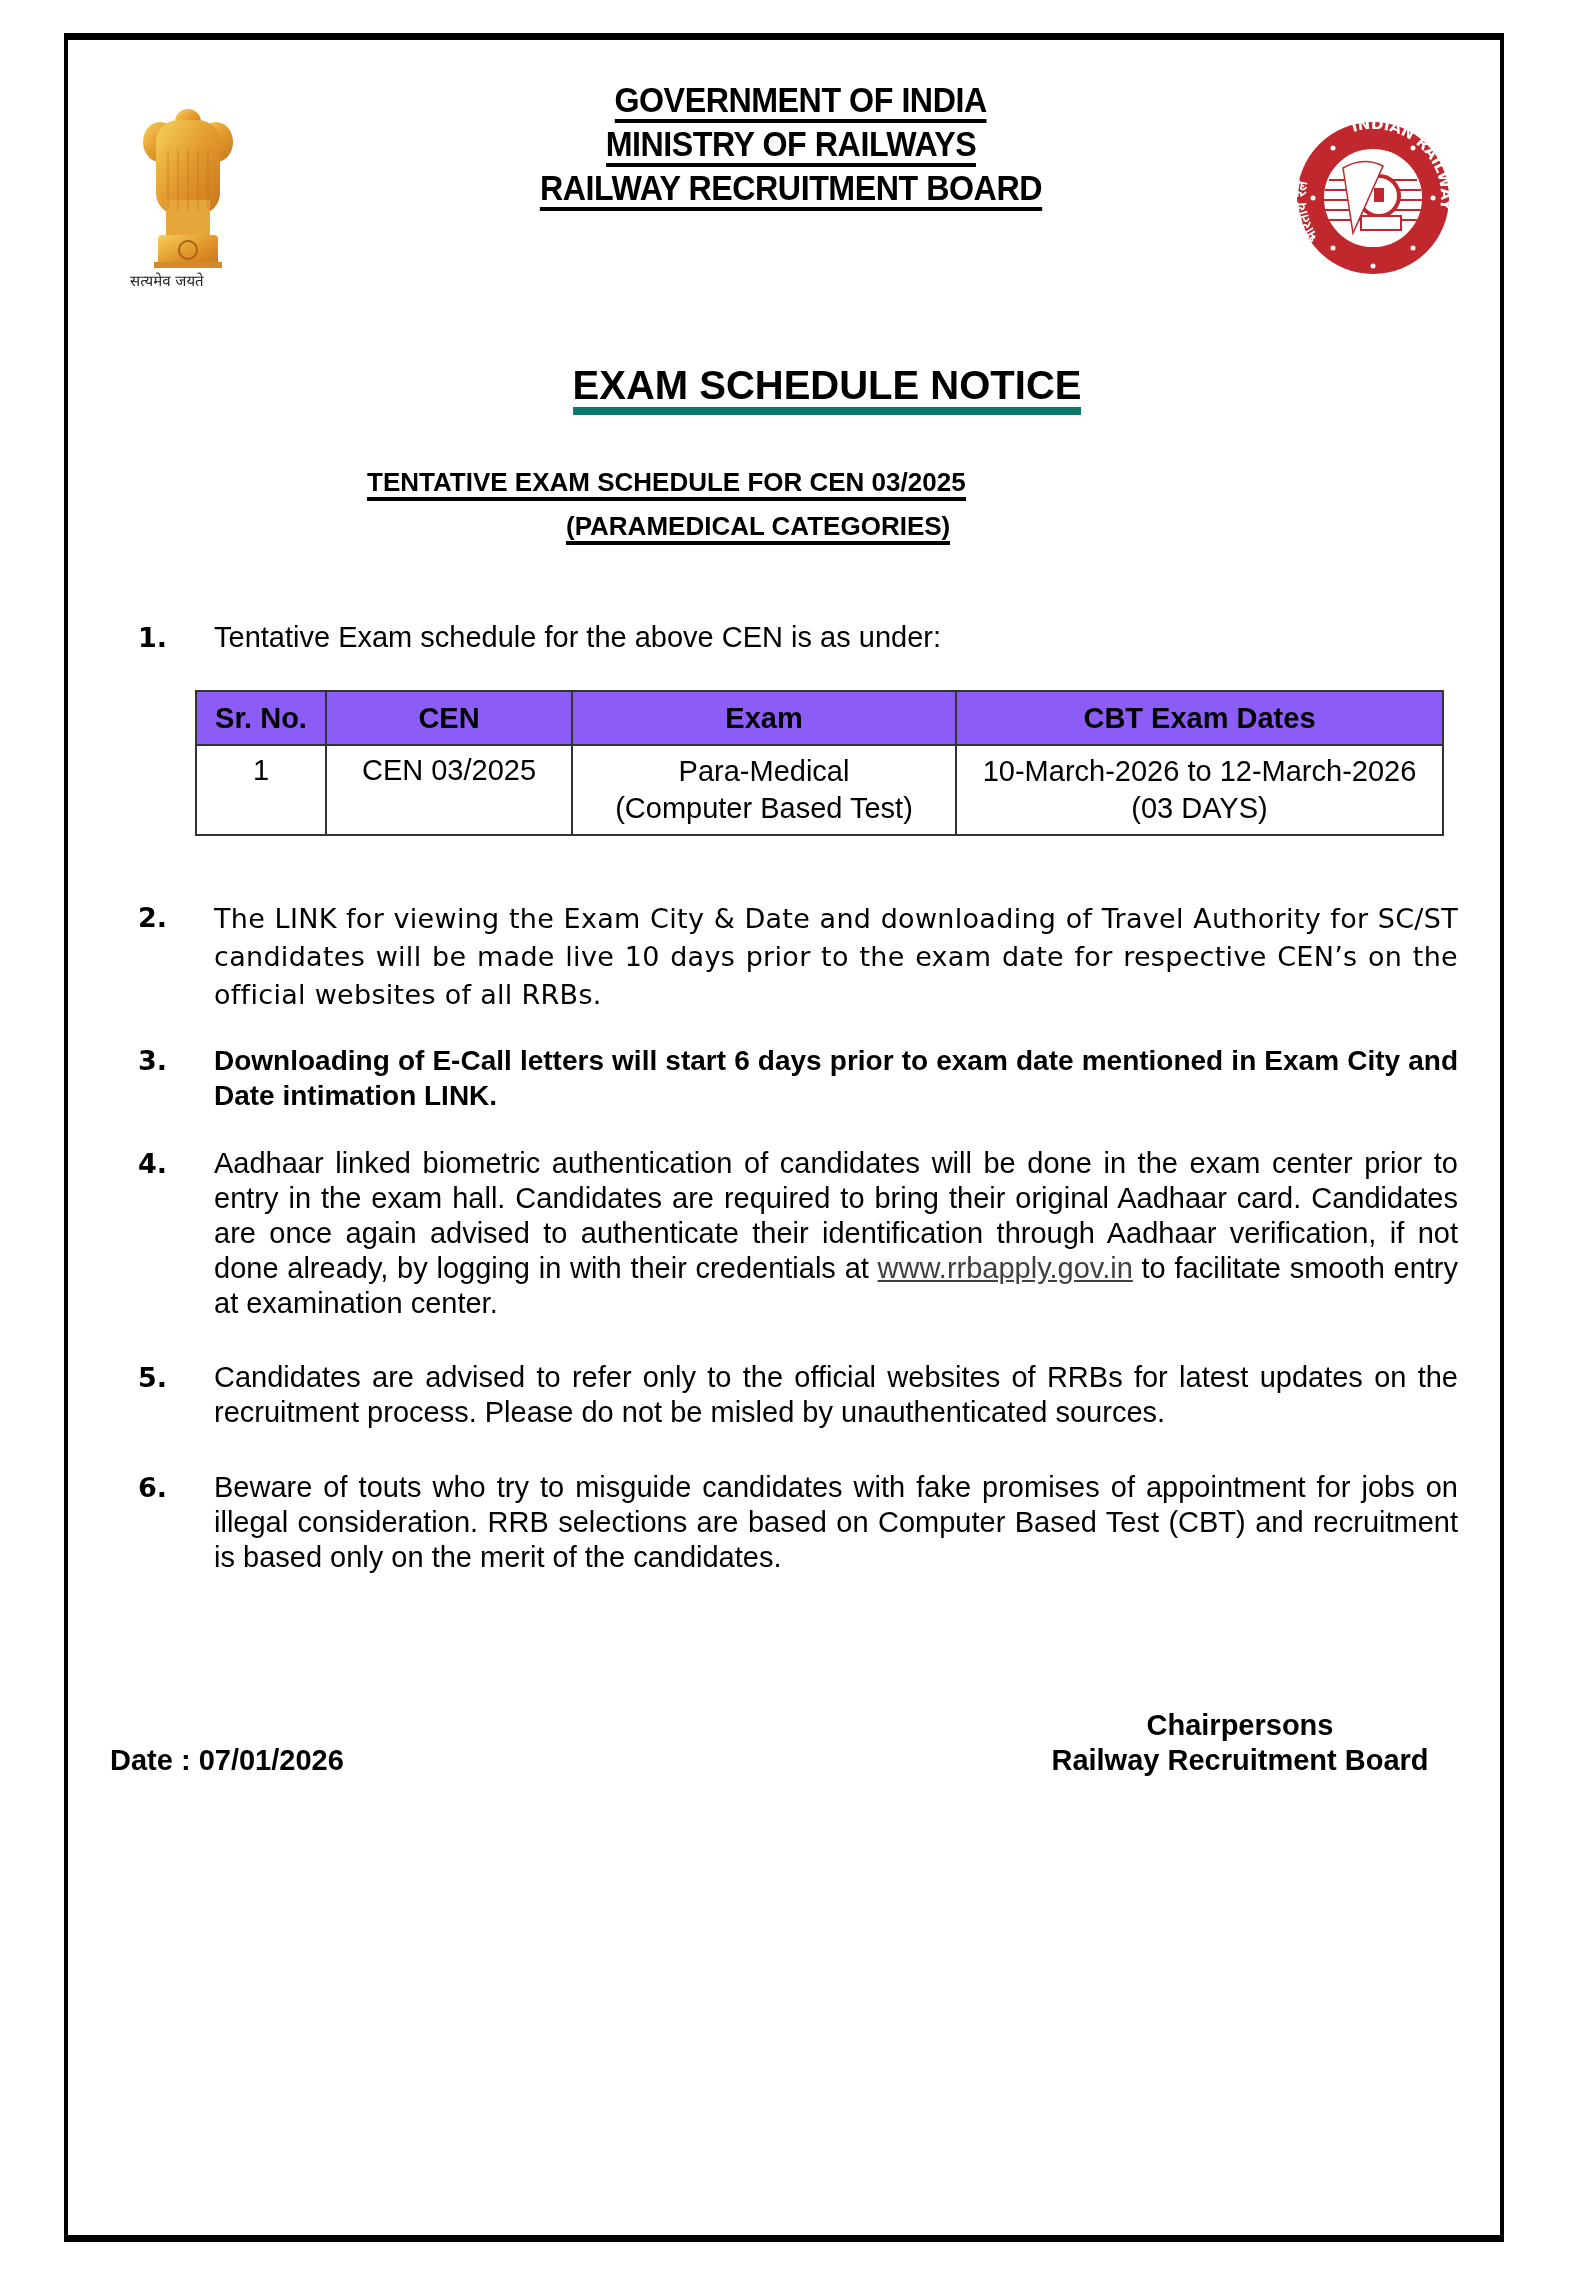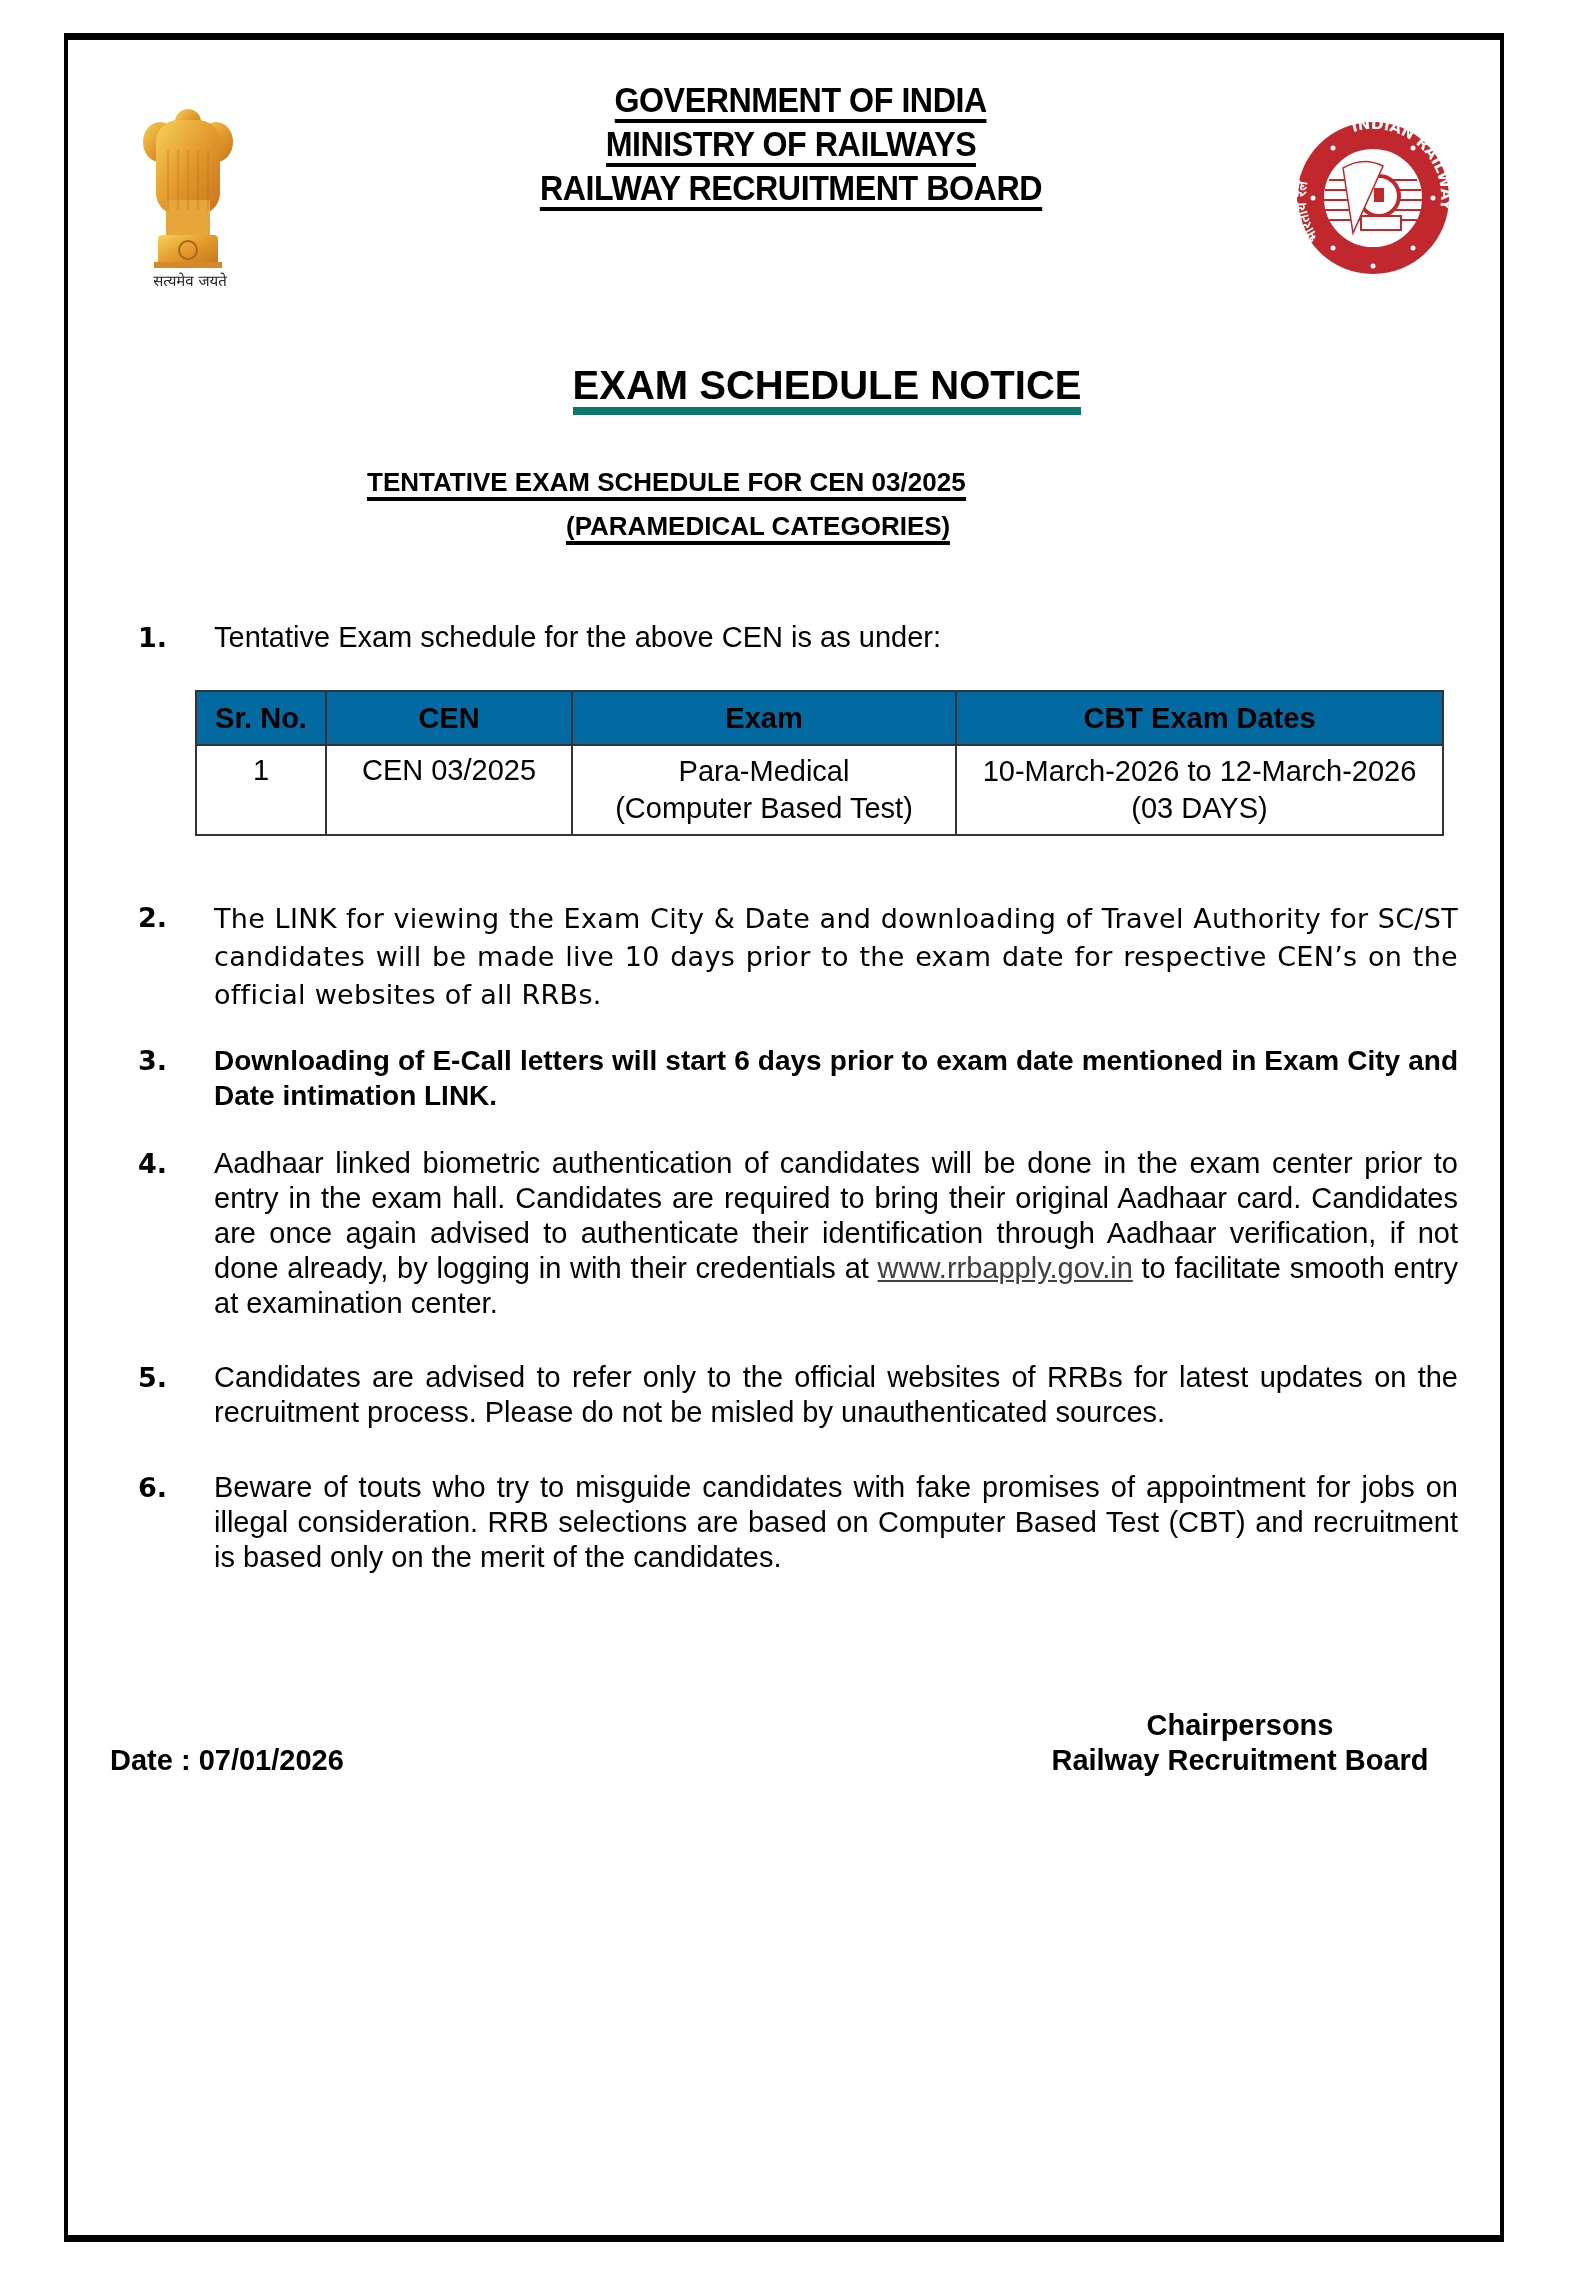--- a/index.html
+++ b/index.html
@@ -19,21 +19,21 @@
   .sub span { border-bottom:4px solid #000; }
   .item { position:absolute; left:138px; width:1320px; font-size:29px; line-height:35px; }
   .item .num { position:absolute; left:0; top:0; font-weight:bold; font-family:"DejaVu Sans", sans-serif; font-size:27px; }
   .item .txt { margin-left:76px; text-align:justify; text-align-last:left; }
   .item.boldv .txt { font-family:"DejaVu Sans", sans-serif; font-weight:normal; font-size:27px; line-height:38px; letter-spacing:0.3px; }
   .item.boldl .txt { font-weight:bold; font-size:28px; line-height:35px; }
   .link { color:#404040; text-decoration:underline; }
   table.sched { position:absolute; left:195px; top:690px; width:1249px; border-collapse:collapse;
                 font-size:29px; }
   table.sched th, table.sched td { border:2px solid #333; text-align:center; padding:0 6px; }
-  table.sched th { background:#0369a1; height:52px; font-weight:bold; }
+  table.sched th { background:#8b5cf6; height:52px; font-weight:bold; }
   table.sched td { height:82px; line-height:37px; vertical-align:middle; }
   .emblem { position:absolute; left:128px; top:100px; width:120px; height:195px; }
   .irlogo { position:absolute; left:1293px; top:118px; width:160px; height:160px; }
   .footer-text { position:absolute; font-weight:bold; font-size:29px; line-height:34px;margin-top:12px; }
 </style>
 </head>
 <body>
 
 <div class="page-border"></div>
 
@@ -55,21 +55,21 @@
     <circle cx="60" cy="150" r="9" fill="none" stroke="#a8621a" stroke-width="2"></circle>
     <rect x="26" y="162" width="68" height="6" fill="#d58a2a"></rect>
     <g stroke="#b86d1e" stroke-width="1" opacity="0.6">
       <line x1="40" y1="50" x2="40" y2="110"></line>
         <line x1="50" y1="50" x2="50" y2="110"></line>
       <line x1="60" y1="50" x2="60" y2="110"></line>
         <line x1="70" y1="50" x2="70" y2="110"></line>
       <line x1="80" y1="50" x2="80" y2="110"></line>
     </g>
   </svg>
-  <div class="abs" style="left:2px;top:170px;width:120px;text-align:center;font-family:'DejaVu Sans',sans-serif;font-size:15px;color:#222;">सत्यमेव जयते</div>
+  <div class="abs" style="left:2px;top:170px;width:120px;font-family:'DejaVu Sans',sans-serif;font-size:15px;color:#222;">सत्यमेव जयते</div>
 </div>
 
 <div class="irlogo">
   <svg width="160" height="160" viewBox="0 0 160 160">
     <circle cx="80" cy="80" r="76" fill="#c0282d"></circle>
     <circle cx="80" cy="80" r="50" fill="#ffffff" stroke="#c0282d" stroke-width="2"></circle>
     <g stroke="#c0282d" stroke-width="2">
       <line x1="36" y1="62" x2="124" y2="62"></line>
         <line x1="32" y1="72" x2="128" y2="72"></line>
       <line x1="31" y1="82" x2="129" y2="82"></line>

